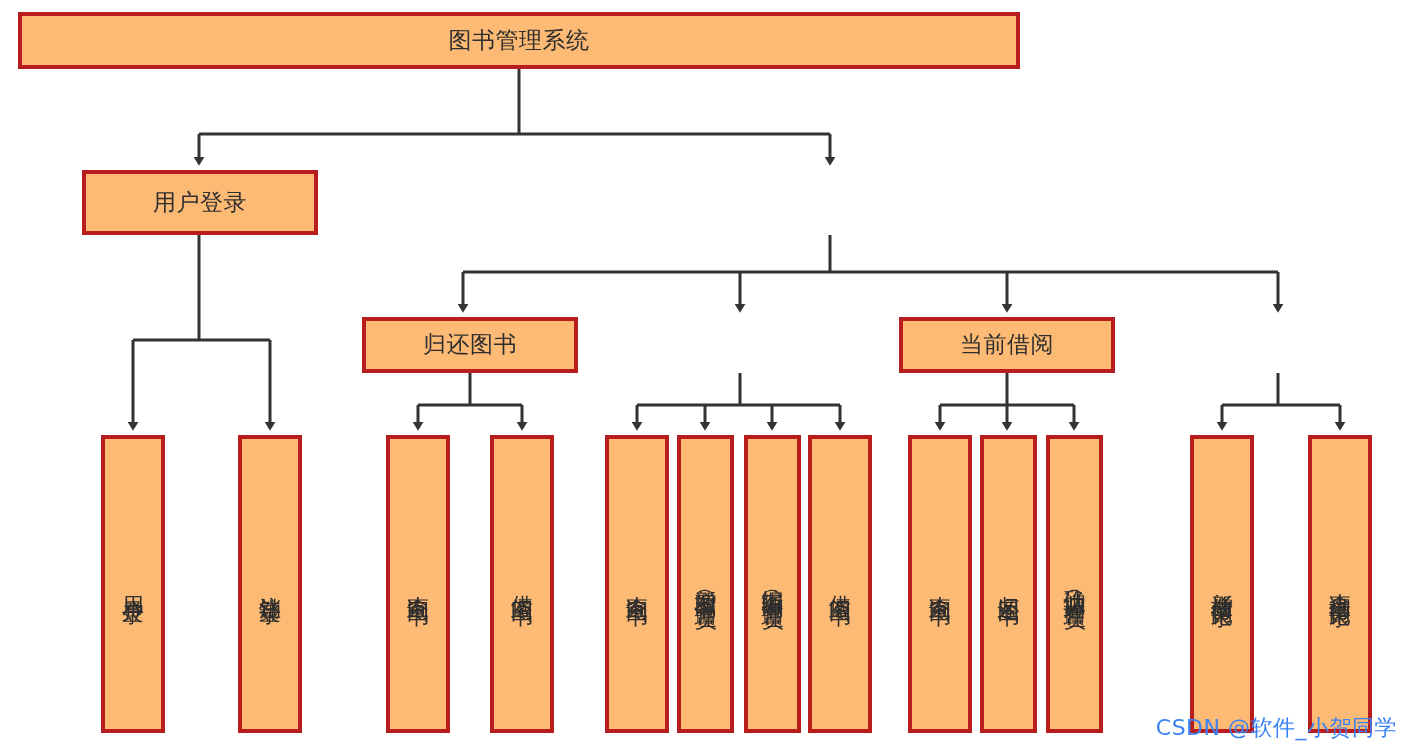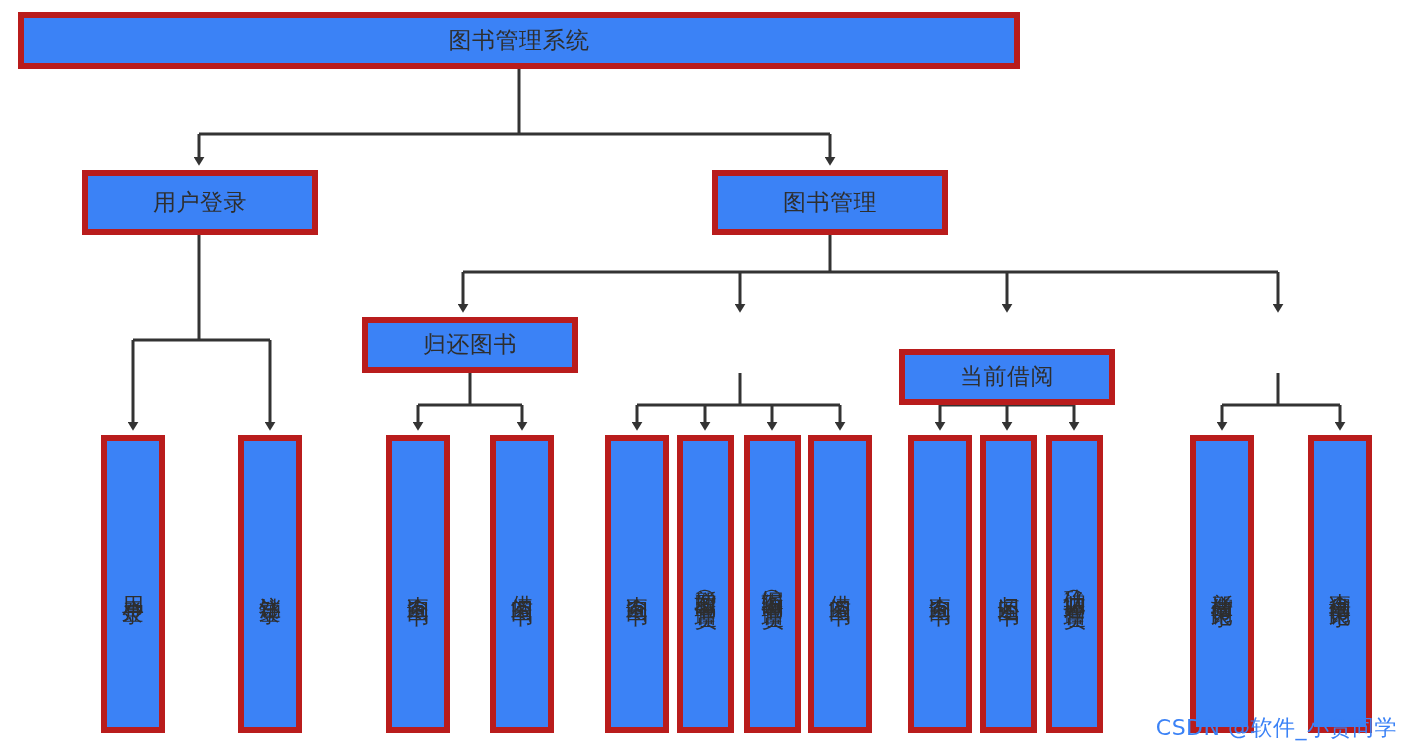--- a/index.html
+++ b/index.html
@@ -23,22 +23,22 @@
     position: absolute;
     left: 0;
     top: 0;
     width: 1405px;
     height: 747px;
     pointer-events: none;
   }
   .node {
     position: absolute;
     box-sizing: border-box;
-    background: #3b82f6;
-    border: 6px solid #b91c1c;
+    background: #fdba74;
+    border: 4px solid #b91c1c;
     display: flex;
     align-items: center;
     justify-content: center;
     z-index: 2;
   }
   .node-label {
     font-size: 23px;
     line-height: 1.18;
     letter-spacing: 0.5px;
     color: #2e2e2e;
@@ -122,30 +122,27 @@
   </svg>
 
   <div class="node root" style="left:18px; top:12px; width:1002px; height:57px;">
     <span class="node-label">图书管理系统</span>
   </div>
 
   <div class="node" style="left:82px; top:170px; width:236px; height:65px;">
     <span class="node-label">用户登录</span>
   </div>
 
-  <div class="node" style="left:712px; top:170px; width:236px; height:65px;">
-    <span class="node-label">图书管理</span>
-  </div>
 
   <div class="node" style="left:362px; top:317px; width:216px; height:56px;">
     <span class="node-label">归还图书</span>
   </div>
 
 
-  <div class="node" style="left:899px; top:317px; width:216px; height:56px;margin-top:32px;">
+  <div class="node" style="left:899px; top:317px; width:216px; height:56px;">
     <span class="node-label">当前借阅</span>
   </div>
 
 
   <div class="node leaf" style="left:101px; top:435px; width:64px; height:298px;">
     <span class="node-label">用户登录</span>
   </div>
 
   <div class="node leaf" style="left:238px; top:435px; width:64px; height:298px;">
     <span class="node-label">注销登录</span>

